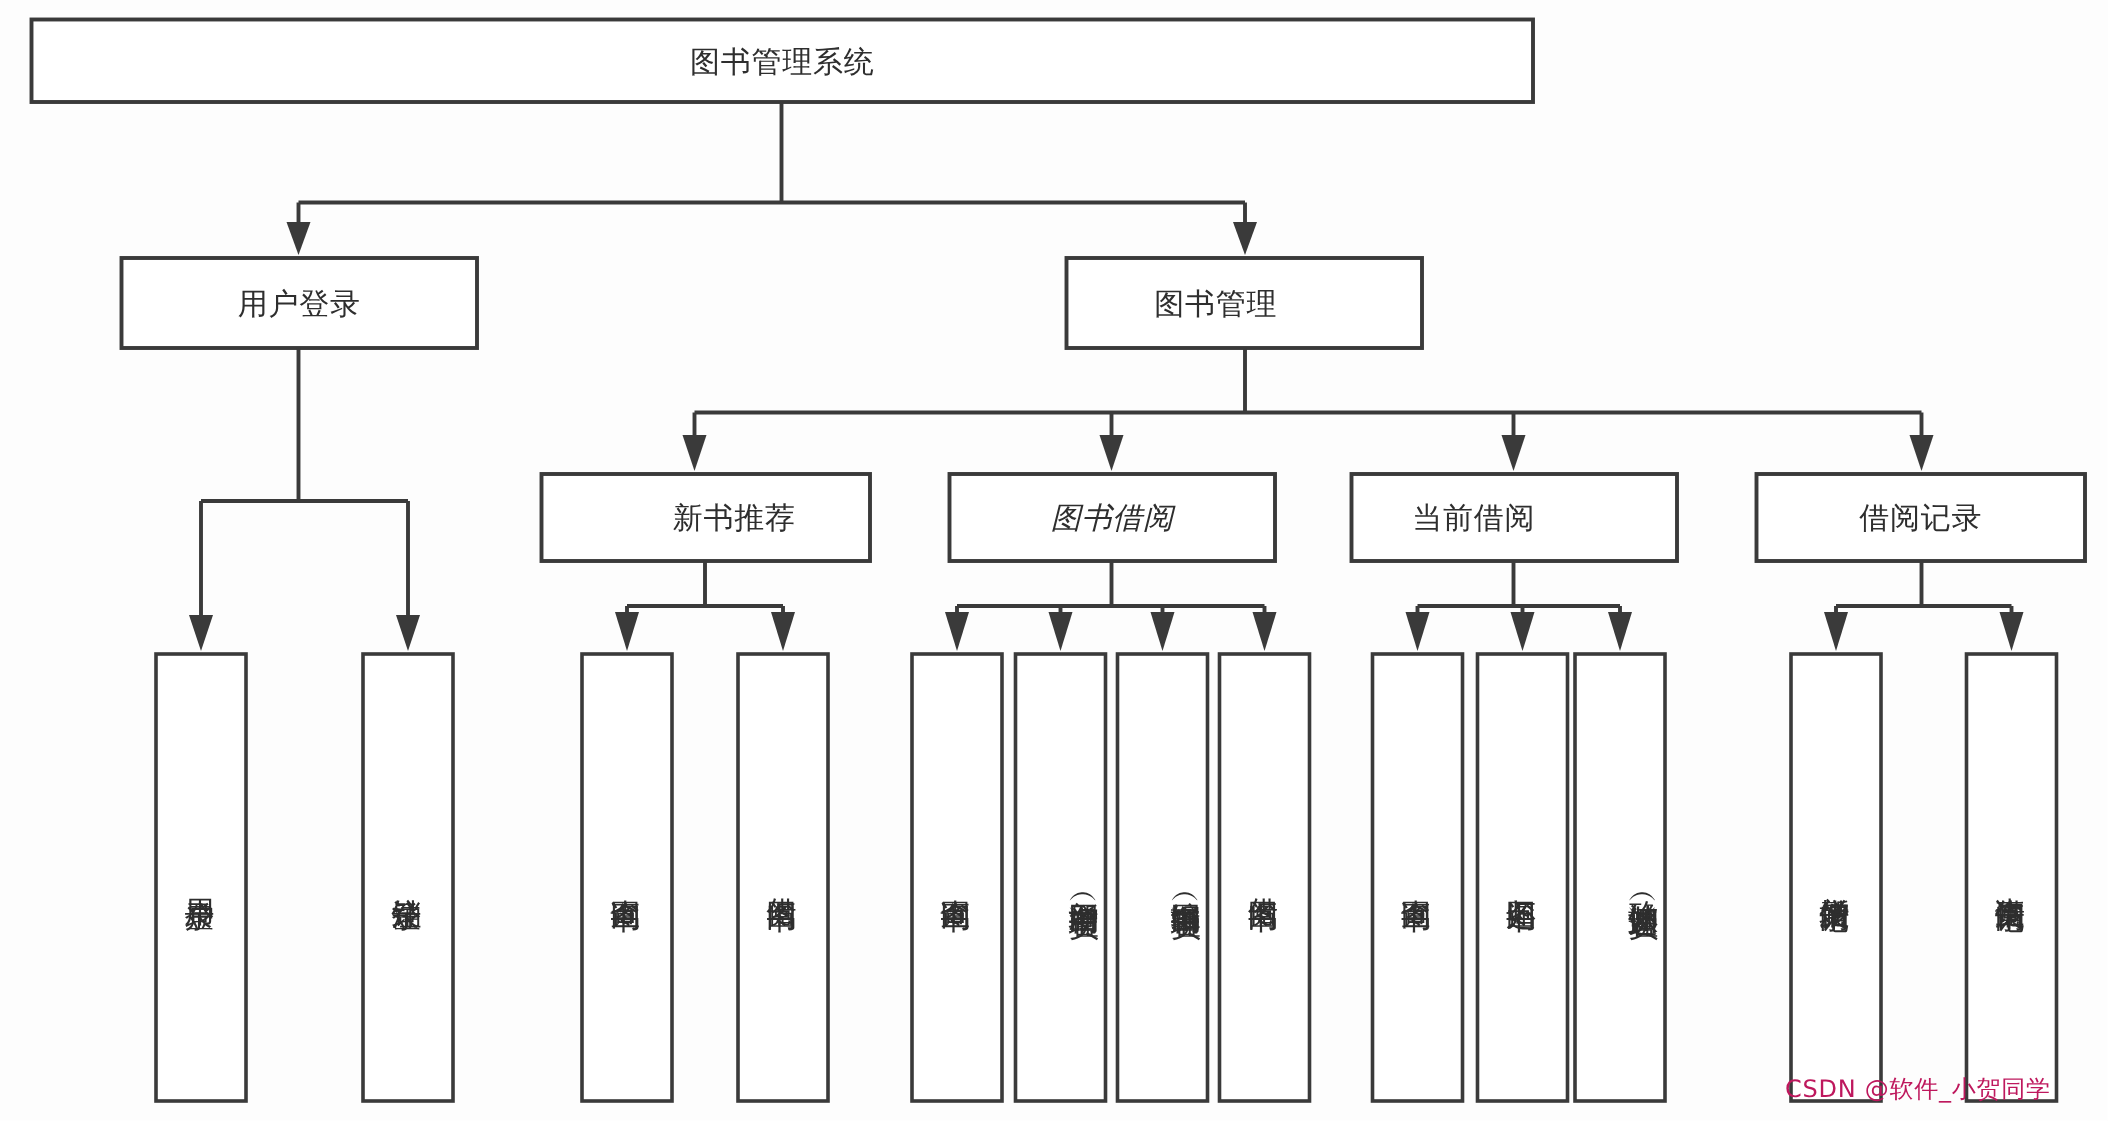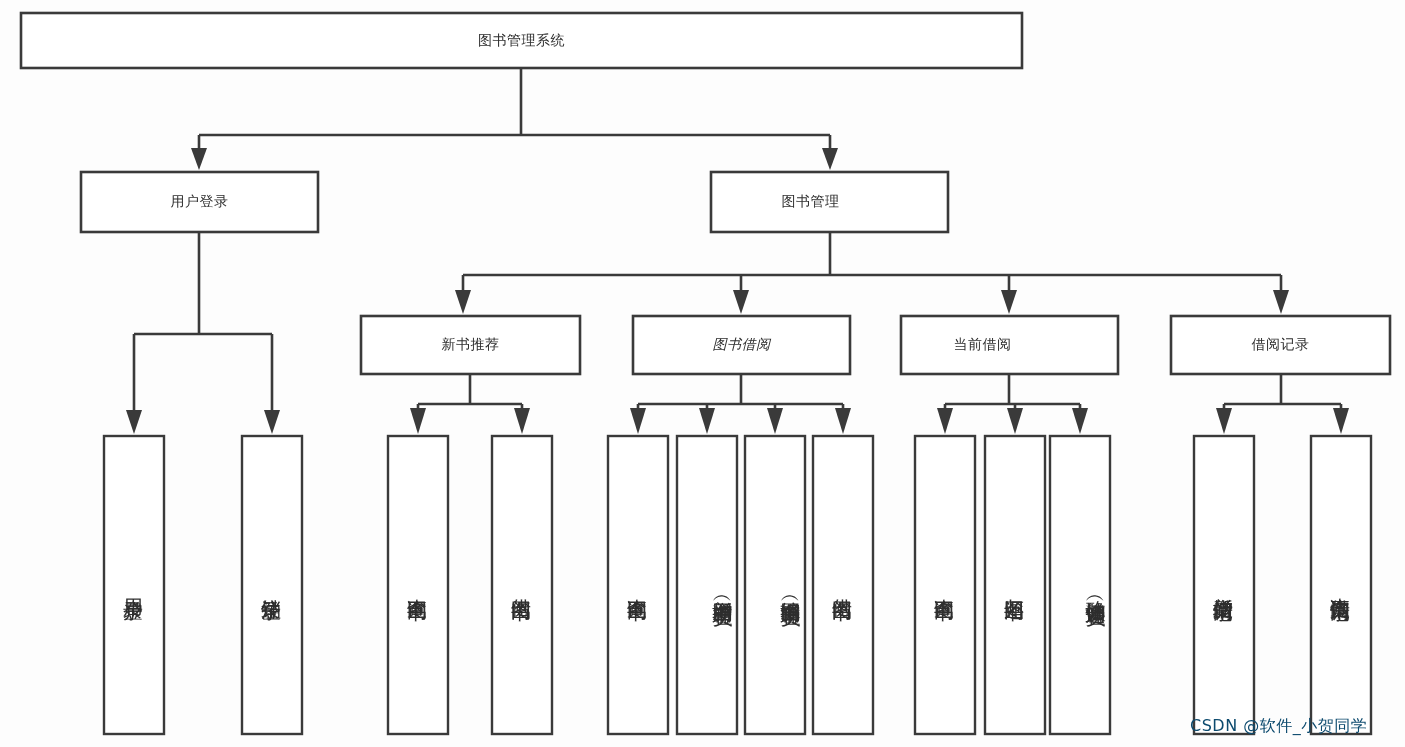--- a/index.html
+++ b/index.html
@@ -45,21 +45,21 @@
   .arrow-head {
     fill: #3a3a3a;
     stroke: none;
   }
   .node-label {
     position: absolute;
     display: flex;
     align-items: center;
     justify-content: center;
     color: #2e2e2e;
-    font-size: 14px;
+    font-size: 20px;
     line-height: 1.1;
     letter-spacing: 0.5px;
     white-space: nowrap;
     pointer-events: none;
   }
   .leaf-label {
     position: absolute;
     display: flex;
     align-items: flex-start;
     justify-content: center;
@@ -73,21 +73,21 @@
     pointer-events: none;
   }
   .leaf-label.centered {
     align-items: center;
   }
   .watermark {
     position: absolute;
     left: 1190px;
     top: 716px;
     font-size: 16px;
-    color: #0c4a6e;
+    color: #be185d;
     letter-spacing: 0.5px;
     white-space: nowrap;
     pointer-events: none;
   }
 </style>
 </head>
 <body>
 
 <div id="diagram-root">
 
@@ -182,21 +182,21 @@
     <rect class="leaf-box" x="1194" y="436" width="60" height="298"></rect>
     <rect class="leaf-box" x="1311" y="436" width="60" height="298"></rect>
 
   </svg>
 
   <div class="node-label" style="left:21px; top:13px; width:1001px; height:55px;">图书管理系统</div>
 
   <div class="node-label" style="left:81px; top:172px; width:237px; height:60px;">用户登录</div>
   <div class="node-label" style="left:692px; top:172px; width:237px; height:60px;">图书管理</div>
 
-  <div class="node-label" style="left:361px; top:316px; width:219px; height:58px;">新书推荐</div>
+  <div class="node-label" style="left:361px; top:316px; width:219px; height:58px;padding-left:19px;">新书推荐</div>
   <div class="node-label" style="left:633px; top:316px; width:217px; height:58px;font-style:italic;">图书借阅</div>
   <div class="node-label" style="left:874px; top:316px; width:217px; height:58px;">当前借阅</div>
   <div class="node-label" style="left:1171px; top:316px; width:219px; height:58px;">借阅记录</div>
 
   <div class="leaf-label centered" style="left:104px; top:436px; width:60px; height:298px;">用户登录</div>
   <div class="leaf-label centered" style="left:242px; top:436px; width:60px; height:298px;">注销登录</div>
 
   <div class="leaf-label centered" style="left:388px; top:436px; width:60px; height:298px;">查询图书</div>
   <div class="leaf-label centered" style="left:492px; top:436px; width:60px; height:298px;">借阅图书</div>
 

